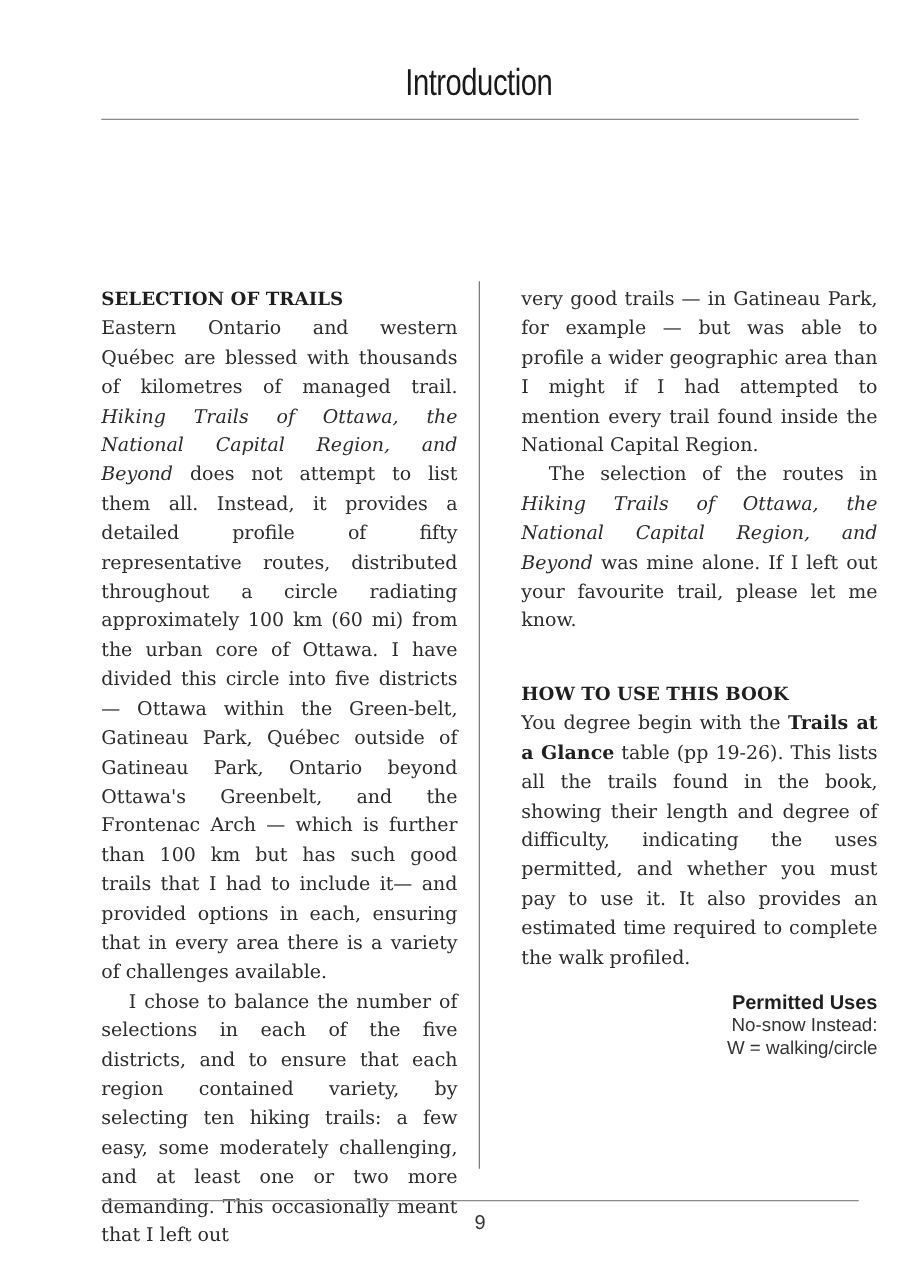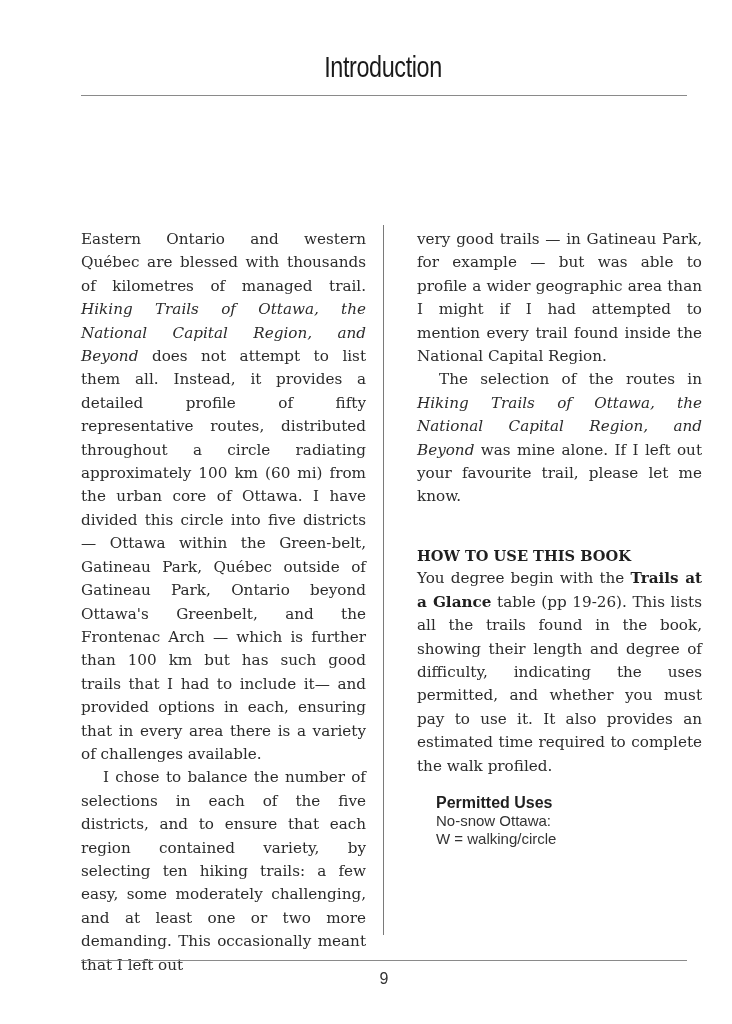--- a/index.html
+++ b/index.html
@@ -21,49 +21,50 @@
   .column.left { left: 81px; }
   .column.right { left: 417px; }
   .column p { margin: 0; }
   .indent { text-indent: 22px; }
   .heading { font-weight: bold; font-size: 14.6px; color: #1f1f1f; text-align: left; }
   .spacer { height: 35px; }
   em { font-style: italic; }
   strong { font-weight: bold; color: #1f1f1f; }
   .uses {
     margin-top: 16px; margin-left: 19px;
-    font-family: "Liberation Sans", sans-serif; font-size: 15px; line-height: 18px; text-align: left;
+    font-family: "Liberation Sans", sans-serif; font-size: 15px; line-height: 18px; text-align: right;
   }
   .uses .uses-title { font-weight: bold; font-size: 16px; color: #1f1f1f; }
   .uses .uses-line { color: #333; }
   .page-number {
     position: absolute; top: 970px; left: 0; width: 768px; text-align: center;
     font-family: "Liberation Sans", sans-serif; font-size: 16px; color: #333;
   }
 </style>
 </head>
 <body>
 
 <div class="page-title">Introduction</div>
 <div class="rule top"></div>
 
 <div class="column left">
+  <p class="heading">SELECTION OF TRAILS</p>
   <p><span>Eastern Ontario and western Québec are blessed with thousands of kilometres of managed trail. </span><em>Hiking Trails of Ottawa, the National Capital Region, and Beyond</em><span> does not attempt to list them all. Instead, it provides a detailed profile of fifty representative routes, distributed throughout a circle radiating approximately 100 km (60 mi) from the urban core of Ottawa. I have divided this circle into five districts — Ottawa within the Green-belt, Gatineau Park, Québec outside of Gatineau Park, Ontario beyond Ottawa's Greenbelt, and the Frontenac Arch — which is further than 100 km but has such good trails that I had to include it— and provided options in each, ensuring that in every area there is a variety of challenges available.</span></p>
   <p class="indent">I chose to balance the number of selections in each of the five districts, and to ensure that each region contained variety, by selecting ten hiking trails: a few easy, some moderately challenging, and at least one or two more demanding. This occasionally meant that I left out</p>
 </div>
 
 <div class="col-divider"></div>
 
 <div class="column right">
   <p>very good trails — in Gatineau Park, for example — but was able to profile a wider geographic area than I might if I had attempted to mention every trail found inside the National Capital Region.</p>
   <p class="indent"><span>The selection of the routes in </span><em>Hiking Trails of Ottawa, the National Capital Region, and Beyond</em><span> was mine alone. If I left out your favourite trail, please let me know.</span></p>
   <div class="spacer"></div>
   <p class="heading">HOW TO USE THIS BOOK</p>
   <p><span>You degree begin with the </span><strong>Trails at a Glance</strong><span> table (pp 19-26). This lists all the trails found in the book, showing their length and degree of difficulty, indicating the uses permitted, and whether you must pay to use it. It also provides an estimated time required to complete the walk profiled.</span></p>
   <div class="uses">
     <div class="uses-title">Permitted Uses</div>
-    <div class="uses-line">No-snow Ottawa:</div>
+    <div class="uses-line">No-snow Instead:</div>
     <div class="uses-line">W = walking/circle</div>
   </div>
 </div>
 
 <div class="rule bottom"></div>
 <div class="page-number">9</div>
 
 </body></html>

